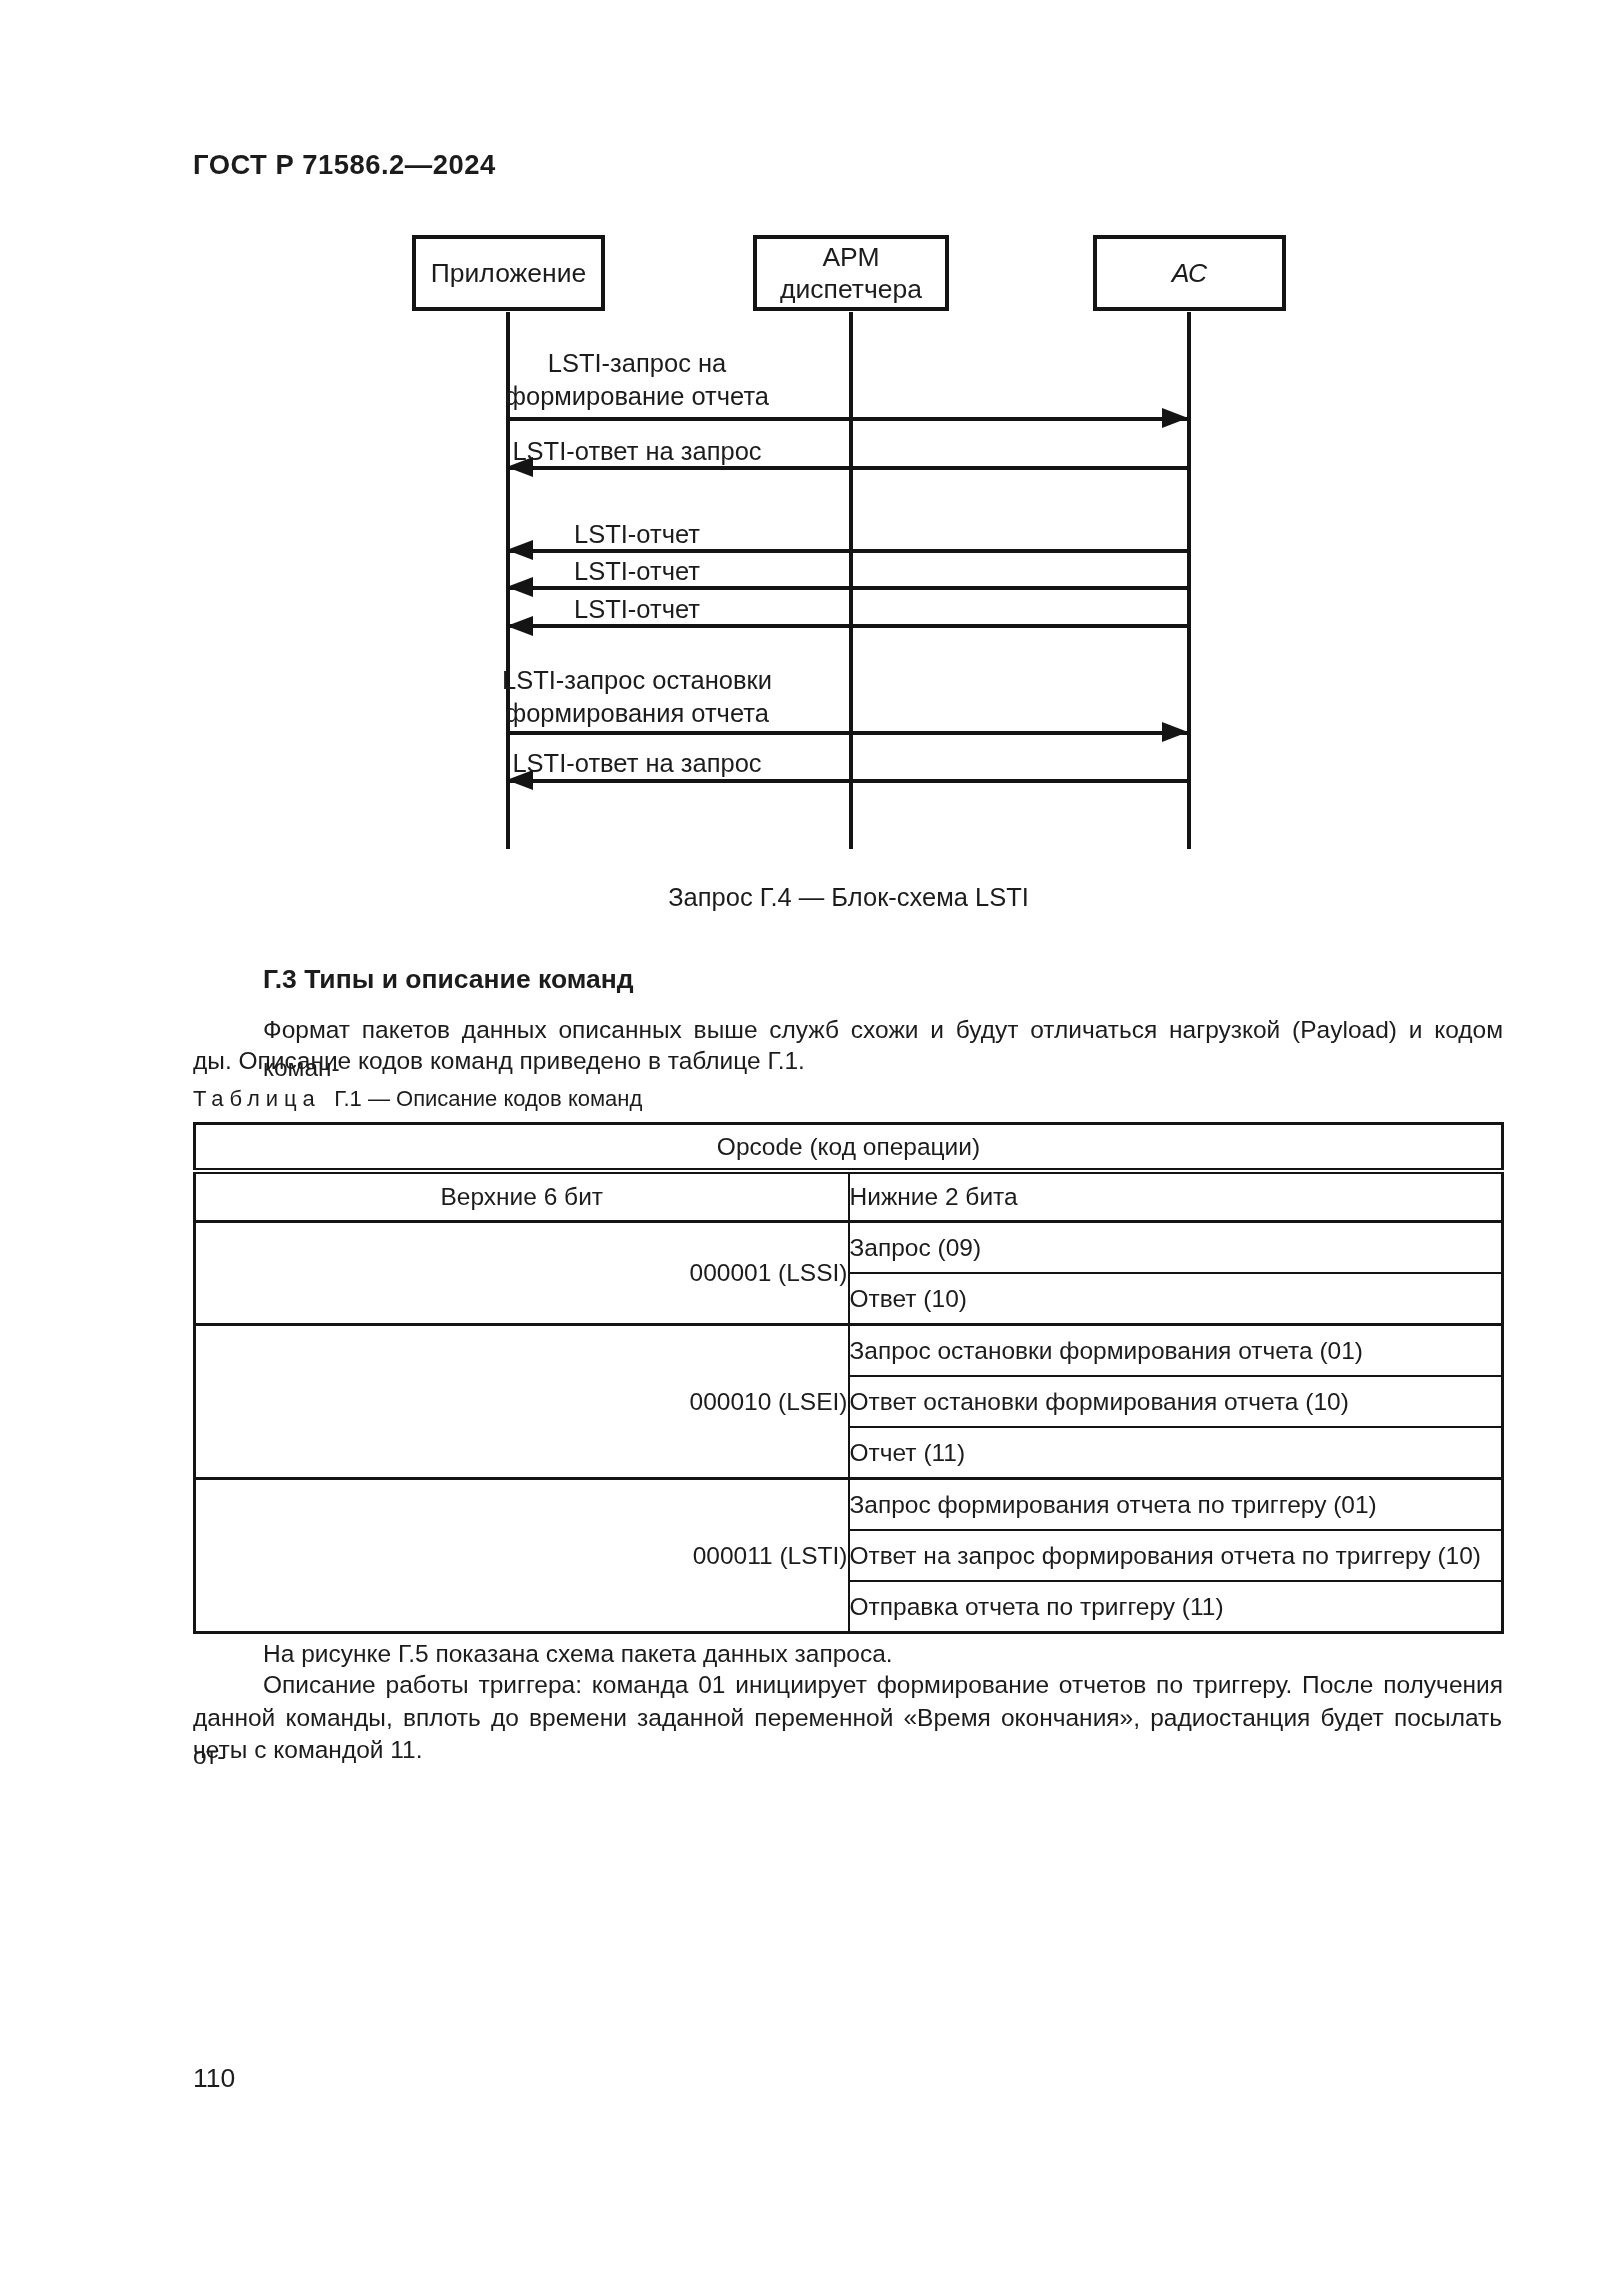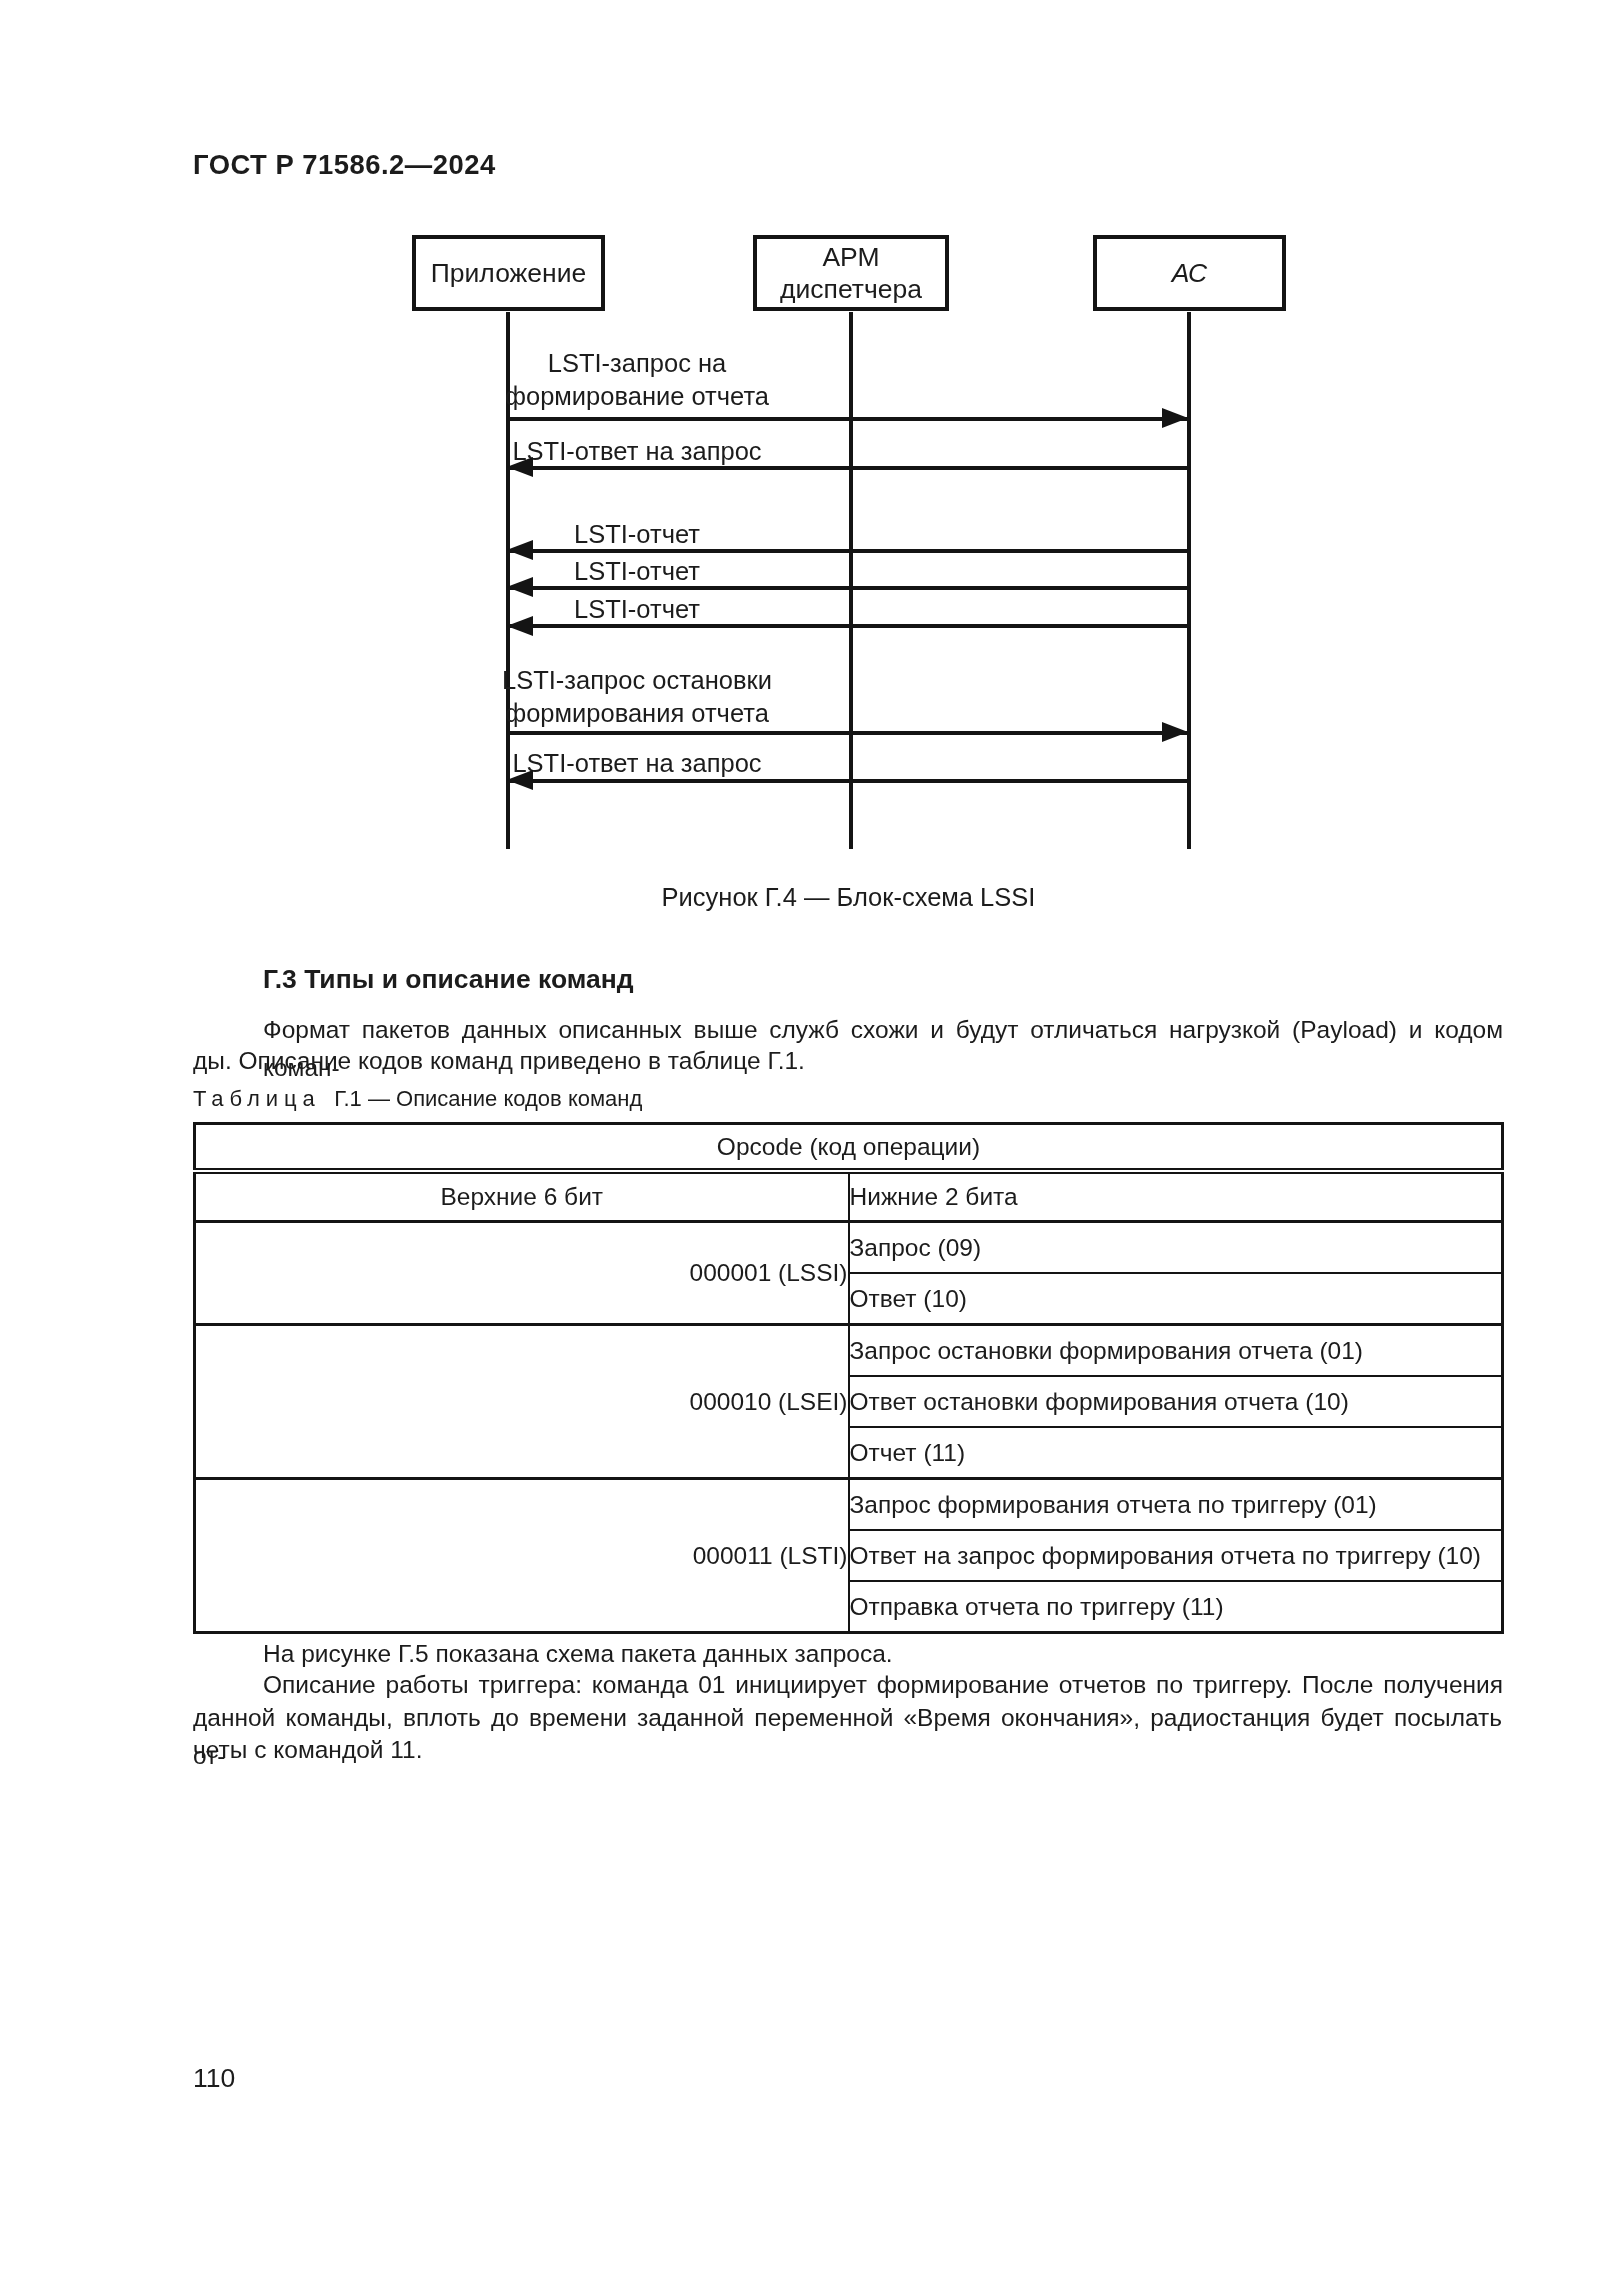--- a/index.html
+++ b/index.html
@@ -119,21 +119,21 @@
 
     <div class="abs m-label" id="lab6">LSTI-запрос остановки
 формирования отчета</div>
     <div class="abs m-bar" id="bar6"></div>
     <div class="abs m-head h-right" id="head6"></div>
 
     <div class="abs m-label" id="lab7">LSTI-ответ на запрос</div>
     <div class="abs m-bar" id="bar7"></div>
     <div class="abs m-head h-left" id="head7"></div>
 
-    <div class="abs fig-caption">Рисунок Г.4 — Блок-схема LSSI</div>
+    <div class="abs fig-caption">Запрос Г.4 — Блок-схема LSTI</div>
   </div>
 
   <div class="abs sec-heading">Г.3 Типы и описание команд</div>
   <div class="abs txt just" id="p1a">Формат пакетов данных описанных выше служб схожи и будут отличаться нагрузкой (Payload) и кодом коман-</div>
   <div class="abs txt" id="p1b">ды. Описание кодов команд приведено в таблице Г.1.</div>
 
   <div class="abs table-caption">
     <span class="tl-word">Таблица</span><span>Г.1 — Описание кодов команд</span>
   </div>
 

